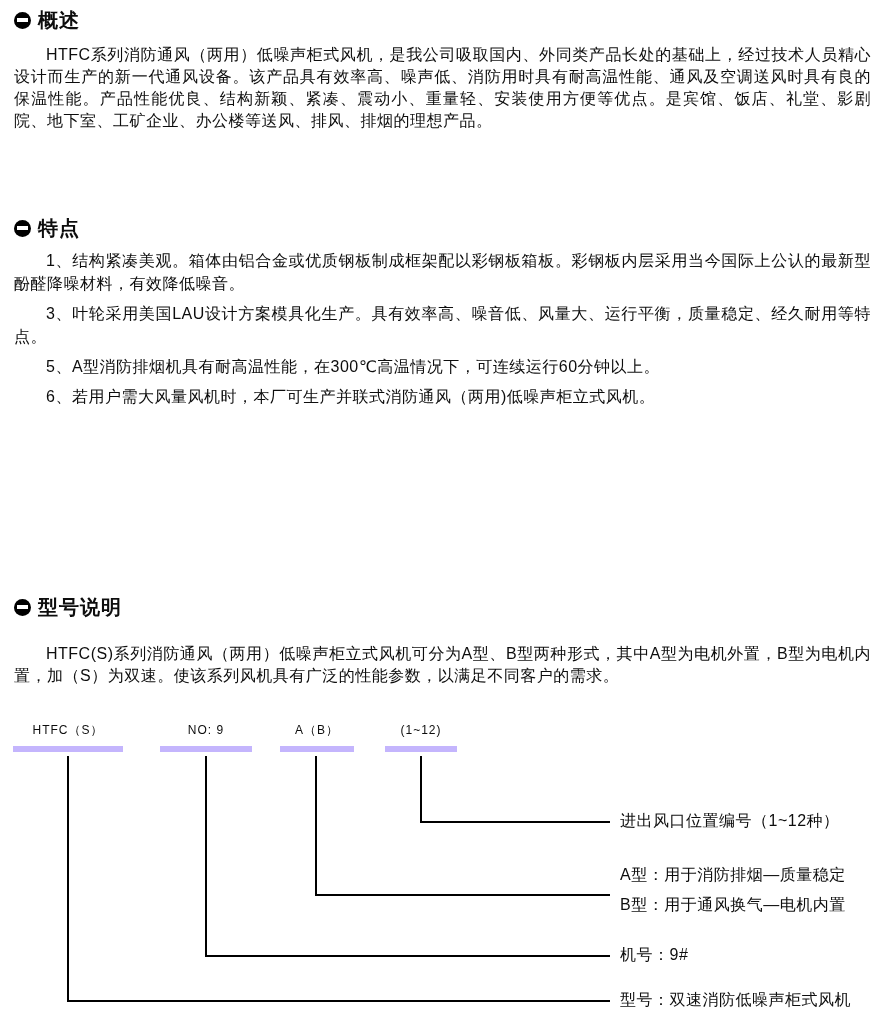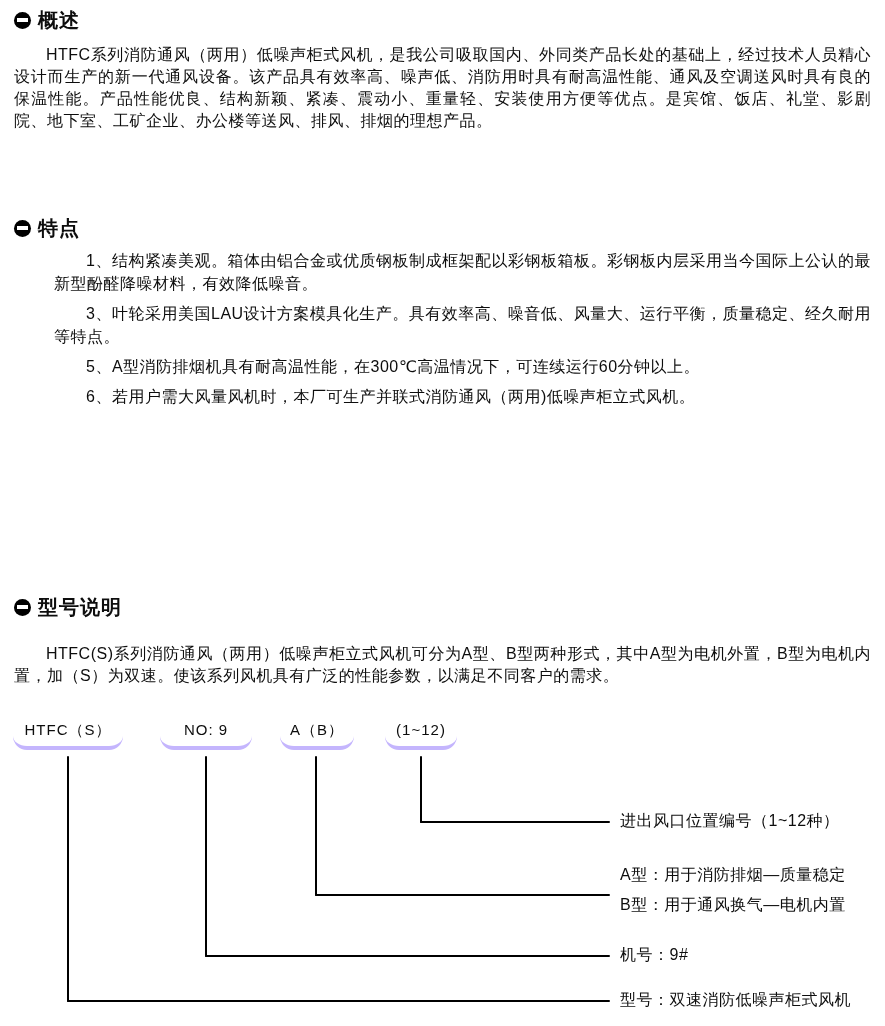--- a/index.html
+++ b/index.html
@@ -1,15 +1,15 @@
 <!DOCTYPE html>
 <html><head>
 <meta charset="utf-8">
 <style>
-  * { margin:0; padding:0; box-sizing:border-box;border-radius:14px; }
+  * { margin:0; padding:0; box-sizing:border-box; }
   html, body { width:885px; height:1026px; }
   body {
     background:#ffffff;
     color:#0d0d0d;
     font-family:"Liberation Sans","DejaVu Sans",sans-serif;
     position:relative;
     overflow:hidden;
   }
   .page { position:absolute; inset:0; }
 
@@ -23,29 +23,29 @@
   .sec-title-text { font-size:20px; font-weight:bold; letter-spacing:1px; line-height:24px; }
   .bullet { width:17px; height:17px; flex:0 0 17px; background:#000; border-radius:50%; position:relative; }
   .bullet::after { content:""; position:absolute; left:3px; right:3px; top:6.5px; height:4px; background:#fff; }
 
   .body-text {
     font-size:16px; line-height:22px; letter-spacing:0.5px;
     text-align:justify; text-indent:2em;
   }
   #sec-overview .body-text { margin-top:12px; }
   #sec-model   .body-text { margin-top:24px; }
-  #sec-features .items { margin-top:9px;margin-left:40px; }
+  #sec-features .items { margin-top:9px; }
   .feature-item { line-height:23px; margin-bottom:7px; }
 
   
   .diagram { position:absolute; left:0; top:700px; width:885px; height:326px; }
   .code-part {
     position:absolute; top:20px;
-    text-align:center; font-size:15px; letter-spacing:1px; line-height:20px;
-    padding-bottom:6px; border-bottom:4px solid #c4b5fd;
+    text-align:center; font-size:12px; letter-spacing:1px; line-height:20px;
+    padding-bottom:6px; border-bottom:6px solid #c4b5fd;
     white-space:nowrap;
   }
   #cp0 { left:13px;  width:110px; }
   #cp1 { left:160px; width:92px; }
   #cp2 { left:280px; width:74px; }
   #cp3 { left:385px; width:72px; }
 
   .vline { position:absolute; width:2px; background:#000; }
   .hline { position:absolute; height:2px; background:#000; }
   #v0 { left:67px;  top:56px; height:246px; }

